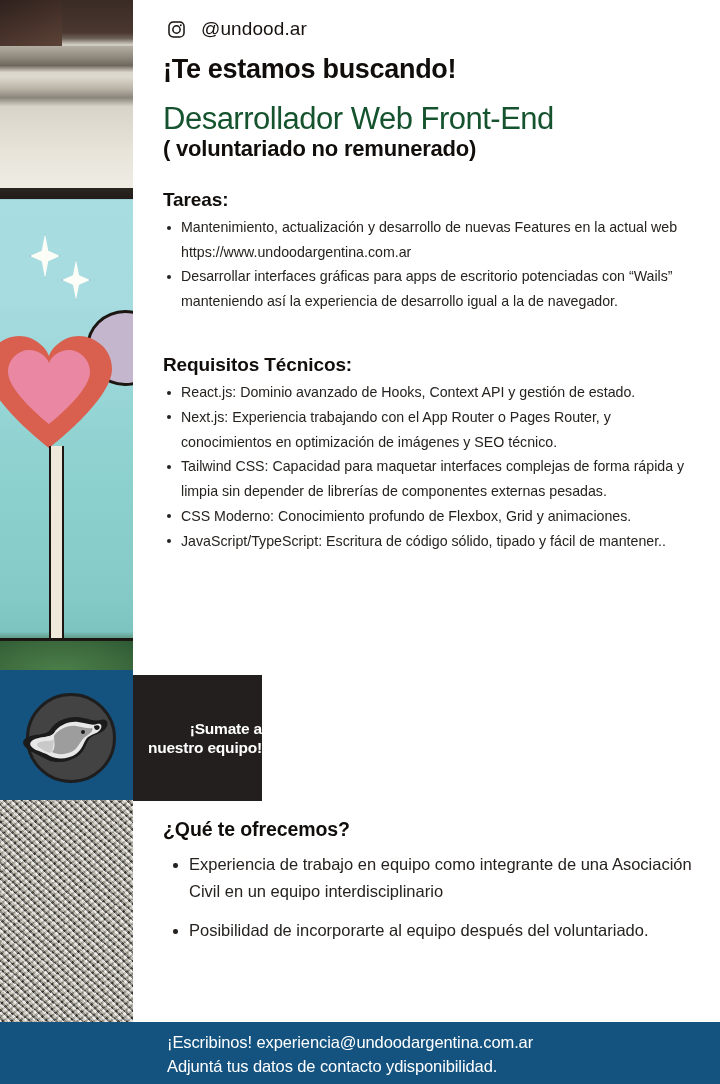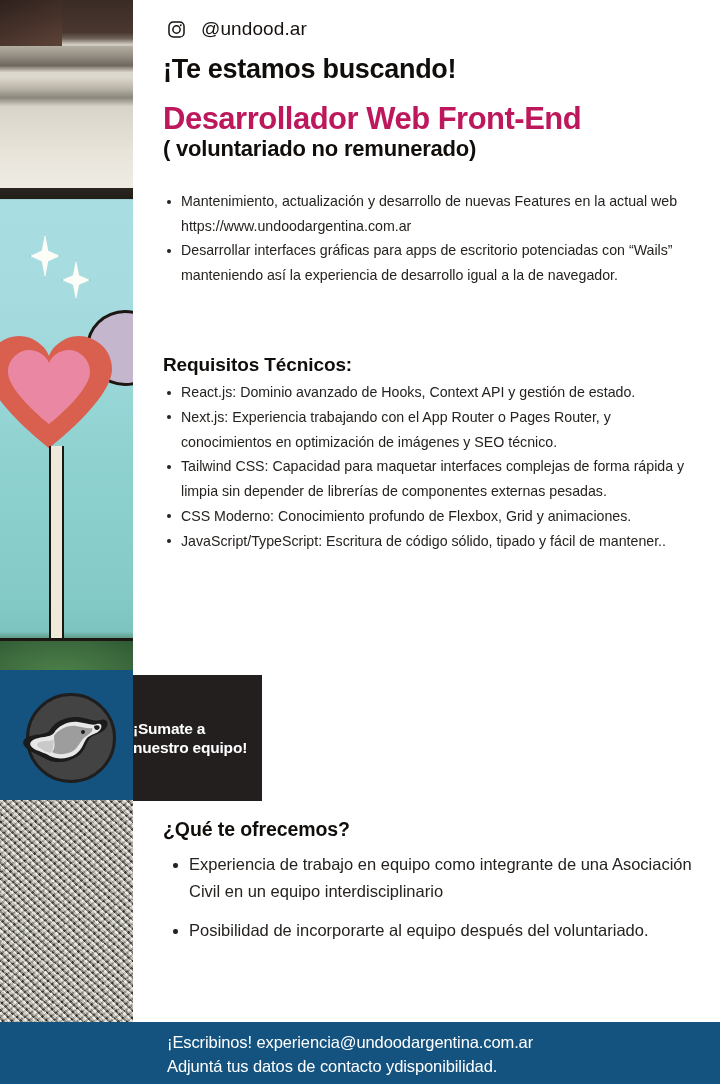--- a/index.html
+++ b/index.html
@@ -138,21 +138,21 @@
   }
   .ig-icon { width: 19px; height: 19px; display: block; }
   .handle-text { font-size: 19px; color: #17120f; letter-spacing: .1px; }
 
   .kicker {
     position: absolute; left: 30px; top: 54px;
     font-size: 27px; font-weight: bold; color: #100d0b; letter-spacing: -.3px;
   }
   .job-title {
     position: absolute; left: 30px; top: 101px;
-    font-size: 31px; font-weight: bold; color: #be185d; letter-spacing: -.5px;
+    font-size: 31px; font-weight: normal; color: #14532d; letter-spacing: -.5px;
   }
   .job-sub {
     position: absolute; left: 30px; top: 136px;
     font-size: 22px; font-weight: bold; color: #100d0b; letter-spacing: -.2px;
   }
 
   .section { position: absolute; left: 30px; width: 540px; }
   .section h2 {
     margin: 0 0 4px 0;
     font-size: 19px; font-weight: bold; color: #100d0b; letter-spacing: -.1px;
@@ -197,21 +197,21 @@
     width: 129px; height: 126px;
     background: #221f1e;
     display: flex; align-items: center; justify-content: center;
   }
   .cta-box span {
     display: block;
     color: #ffffff;
     font-size: 15.5px;
     font-weight: bold;
     line-height: 19px;
-    text-align: left;
+    text-align: right;
     letter-spacing: -.2px;
   }
 
   
   .footer {
     position: absolute;
     left: 0; top: 1022px;
     width: 720px; height: 62px;
     background: #14537f;
   }
@@ -275,20 +275,21 @@
         <circle cx="17.4" cy="6.6" r="1.25" fill="#17120f"></circle>
       </svg>
       <span class="handle-text">@undood.ar</span>
     </div>
 
     <div class="kicker">¡Te estamos buscando!</div>
     <div class="job-title">Desarrollador Web Front-End</div>
     <div class="job-sub">( voluntariado no remunerado)</div>
 
     <div class="section" id="sec-tareas">
+      <h2>Tareas:</h2>
       <ul>
         <li>Mantenimiento, actualización y desarrollo de nuevas Features en la actual web https://www.undoodargentina.com.ar</li>
         <li>Desarrollar  interfaces gráficas para apps de escritorio potenciadas con “Wails” manteniendo así la experiencia de desarrollo igual a la de navegador.</li>
       </ul>
     </div>
 
     <div class="section" id="sec-req">
       <h2>Requisitos Técnicos:</h2>
       <ul>
         <li>React.js: Dominio avanzado de Hooks, Context API y gestión de estado.</li>

